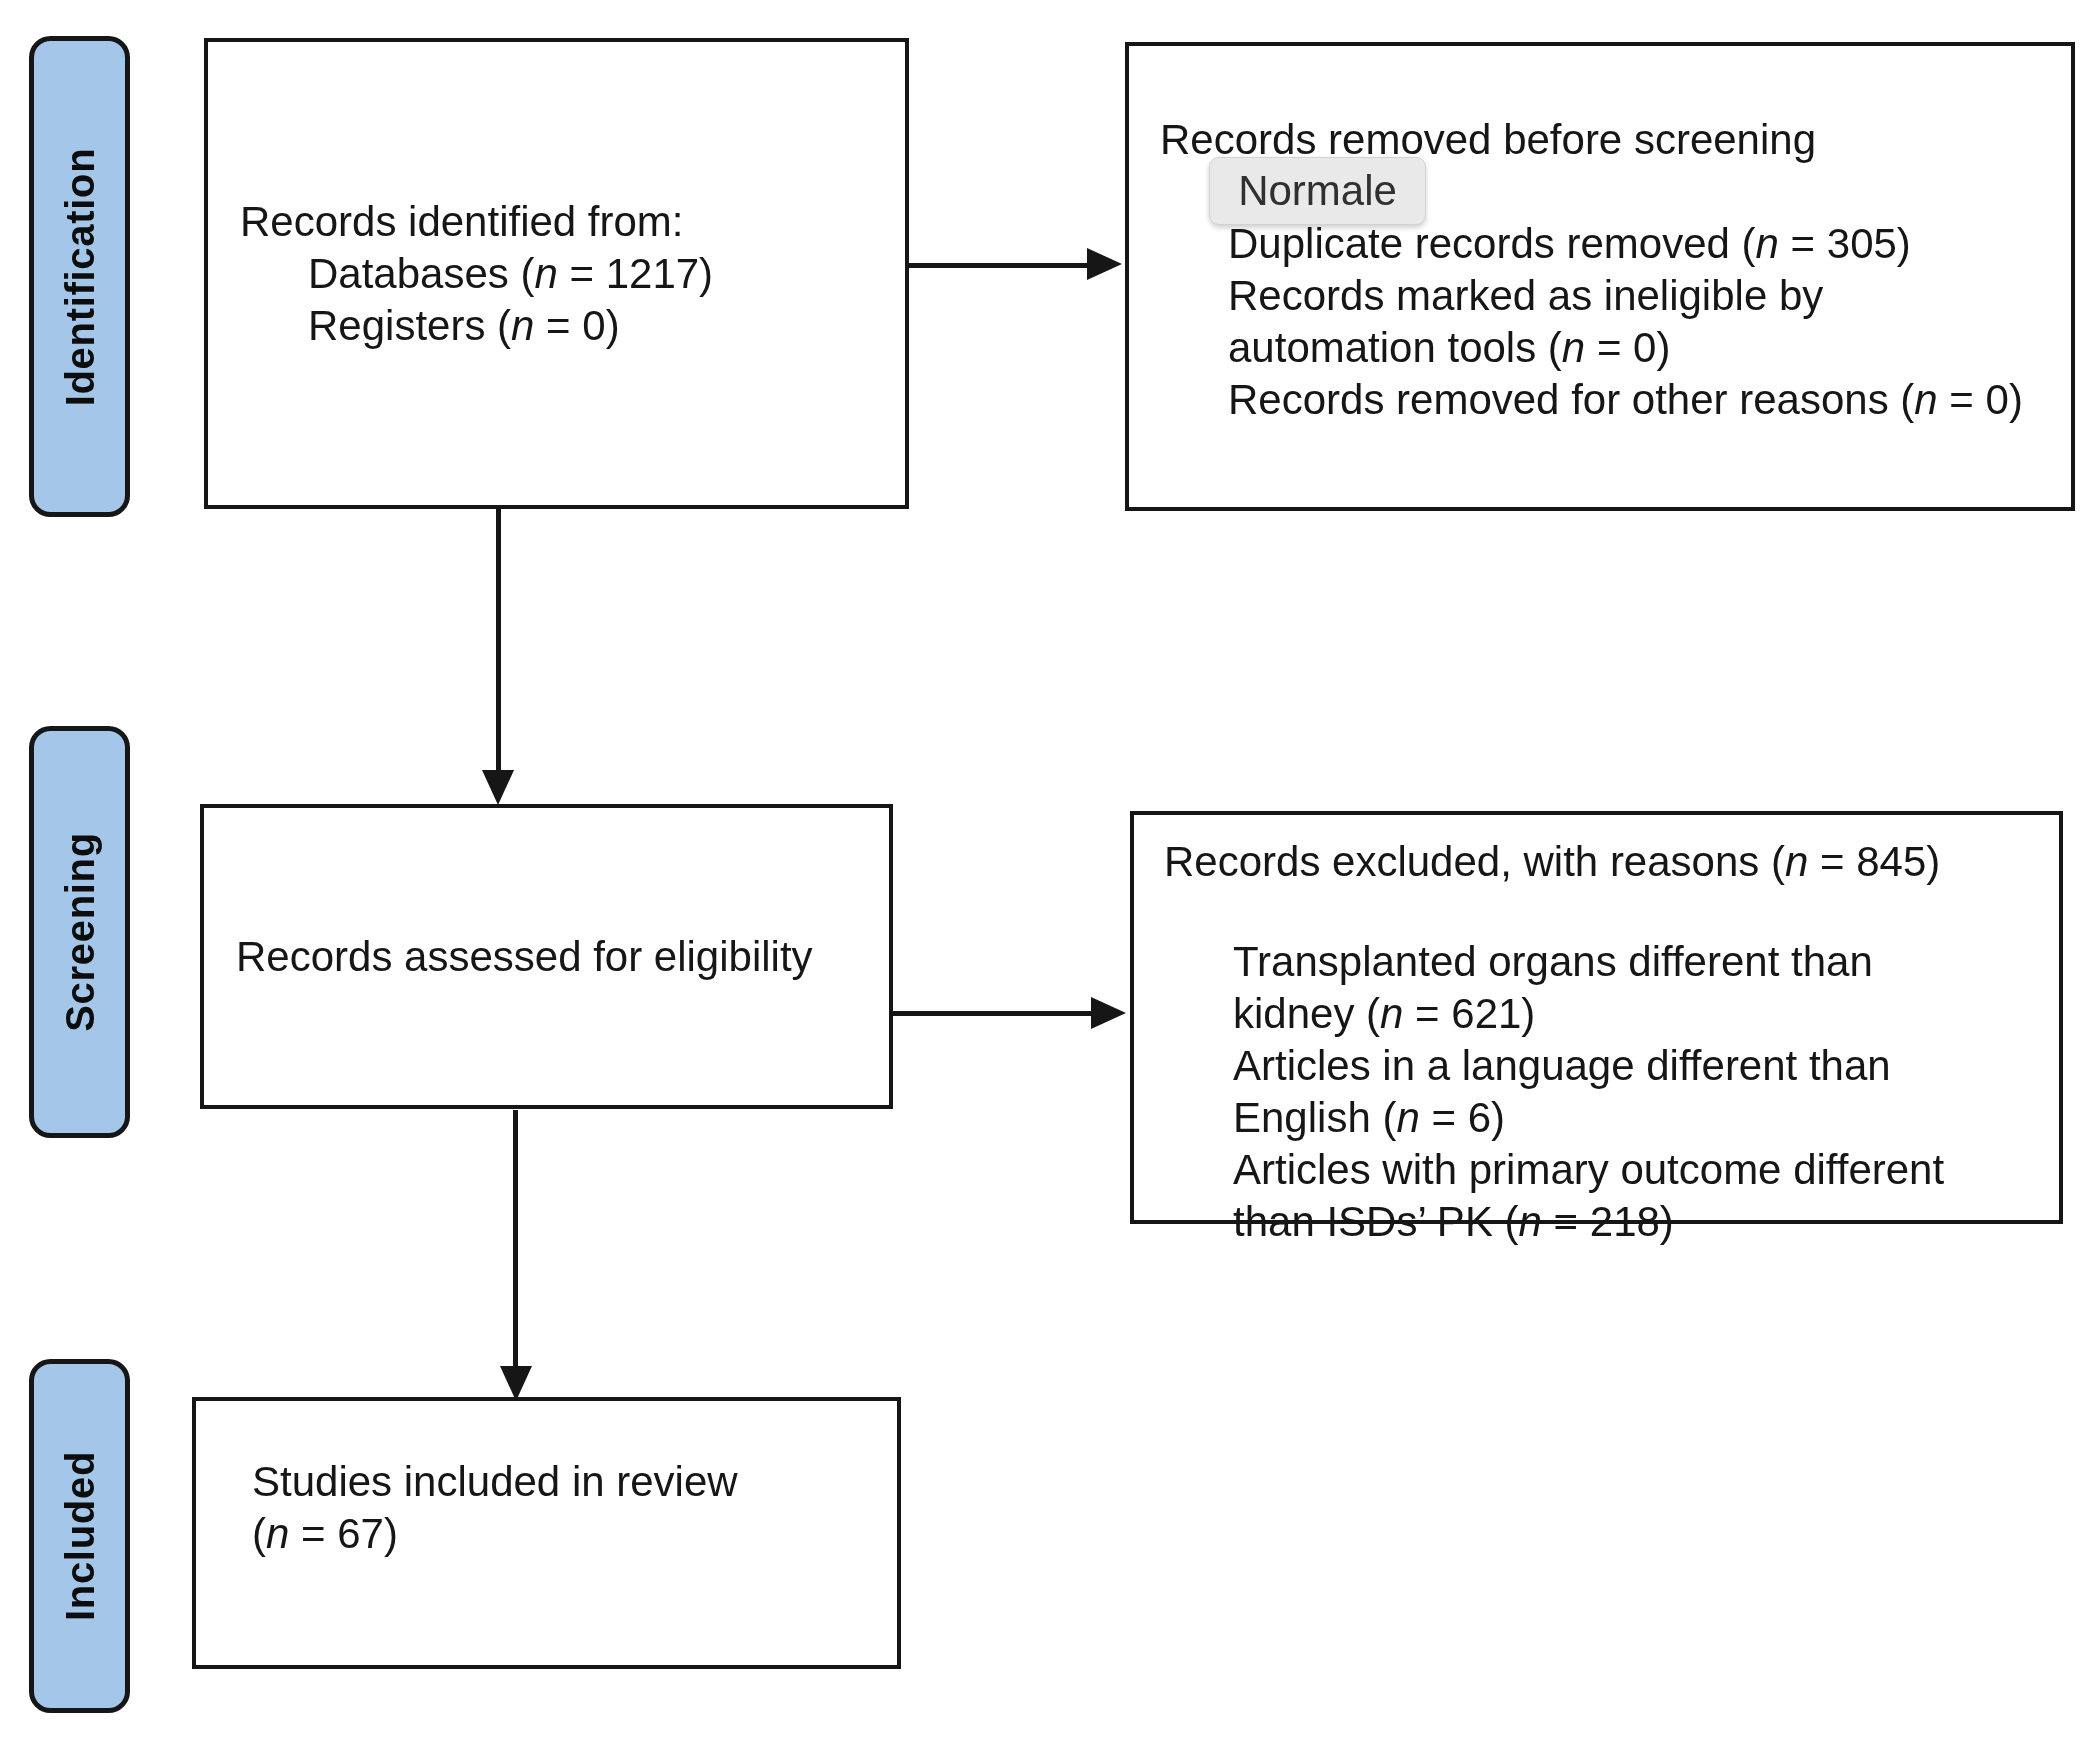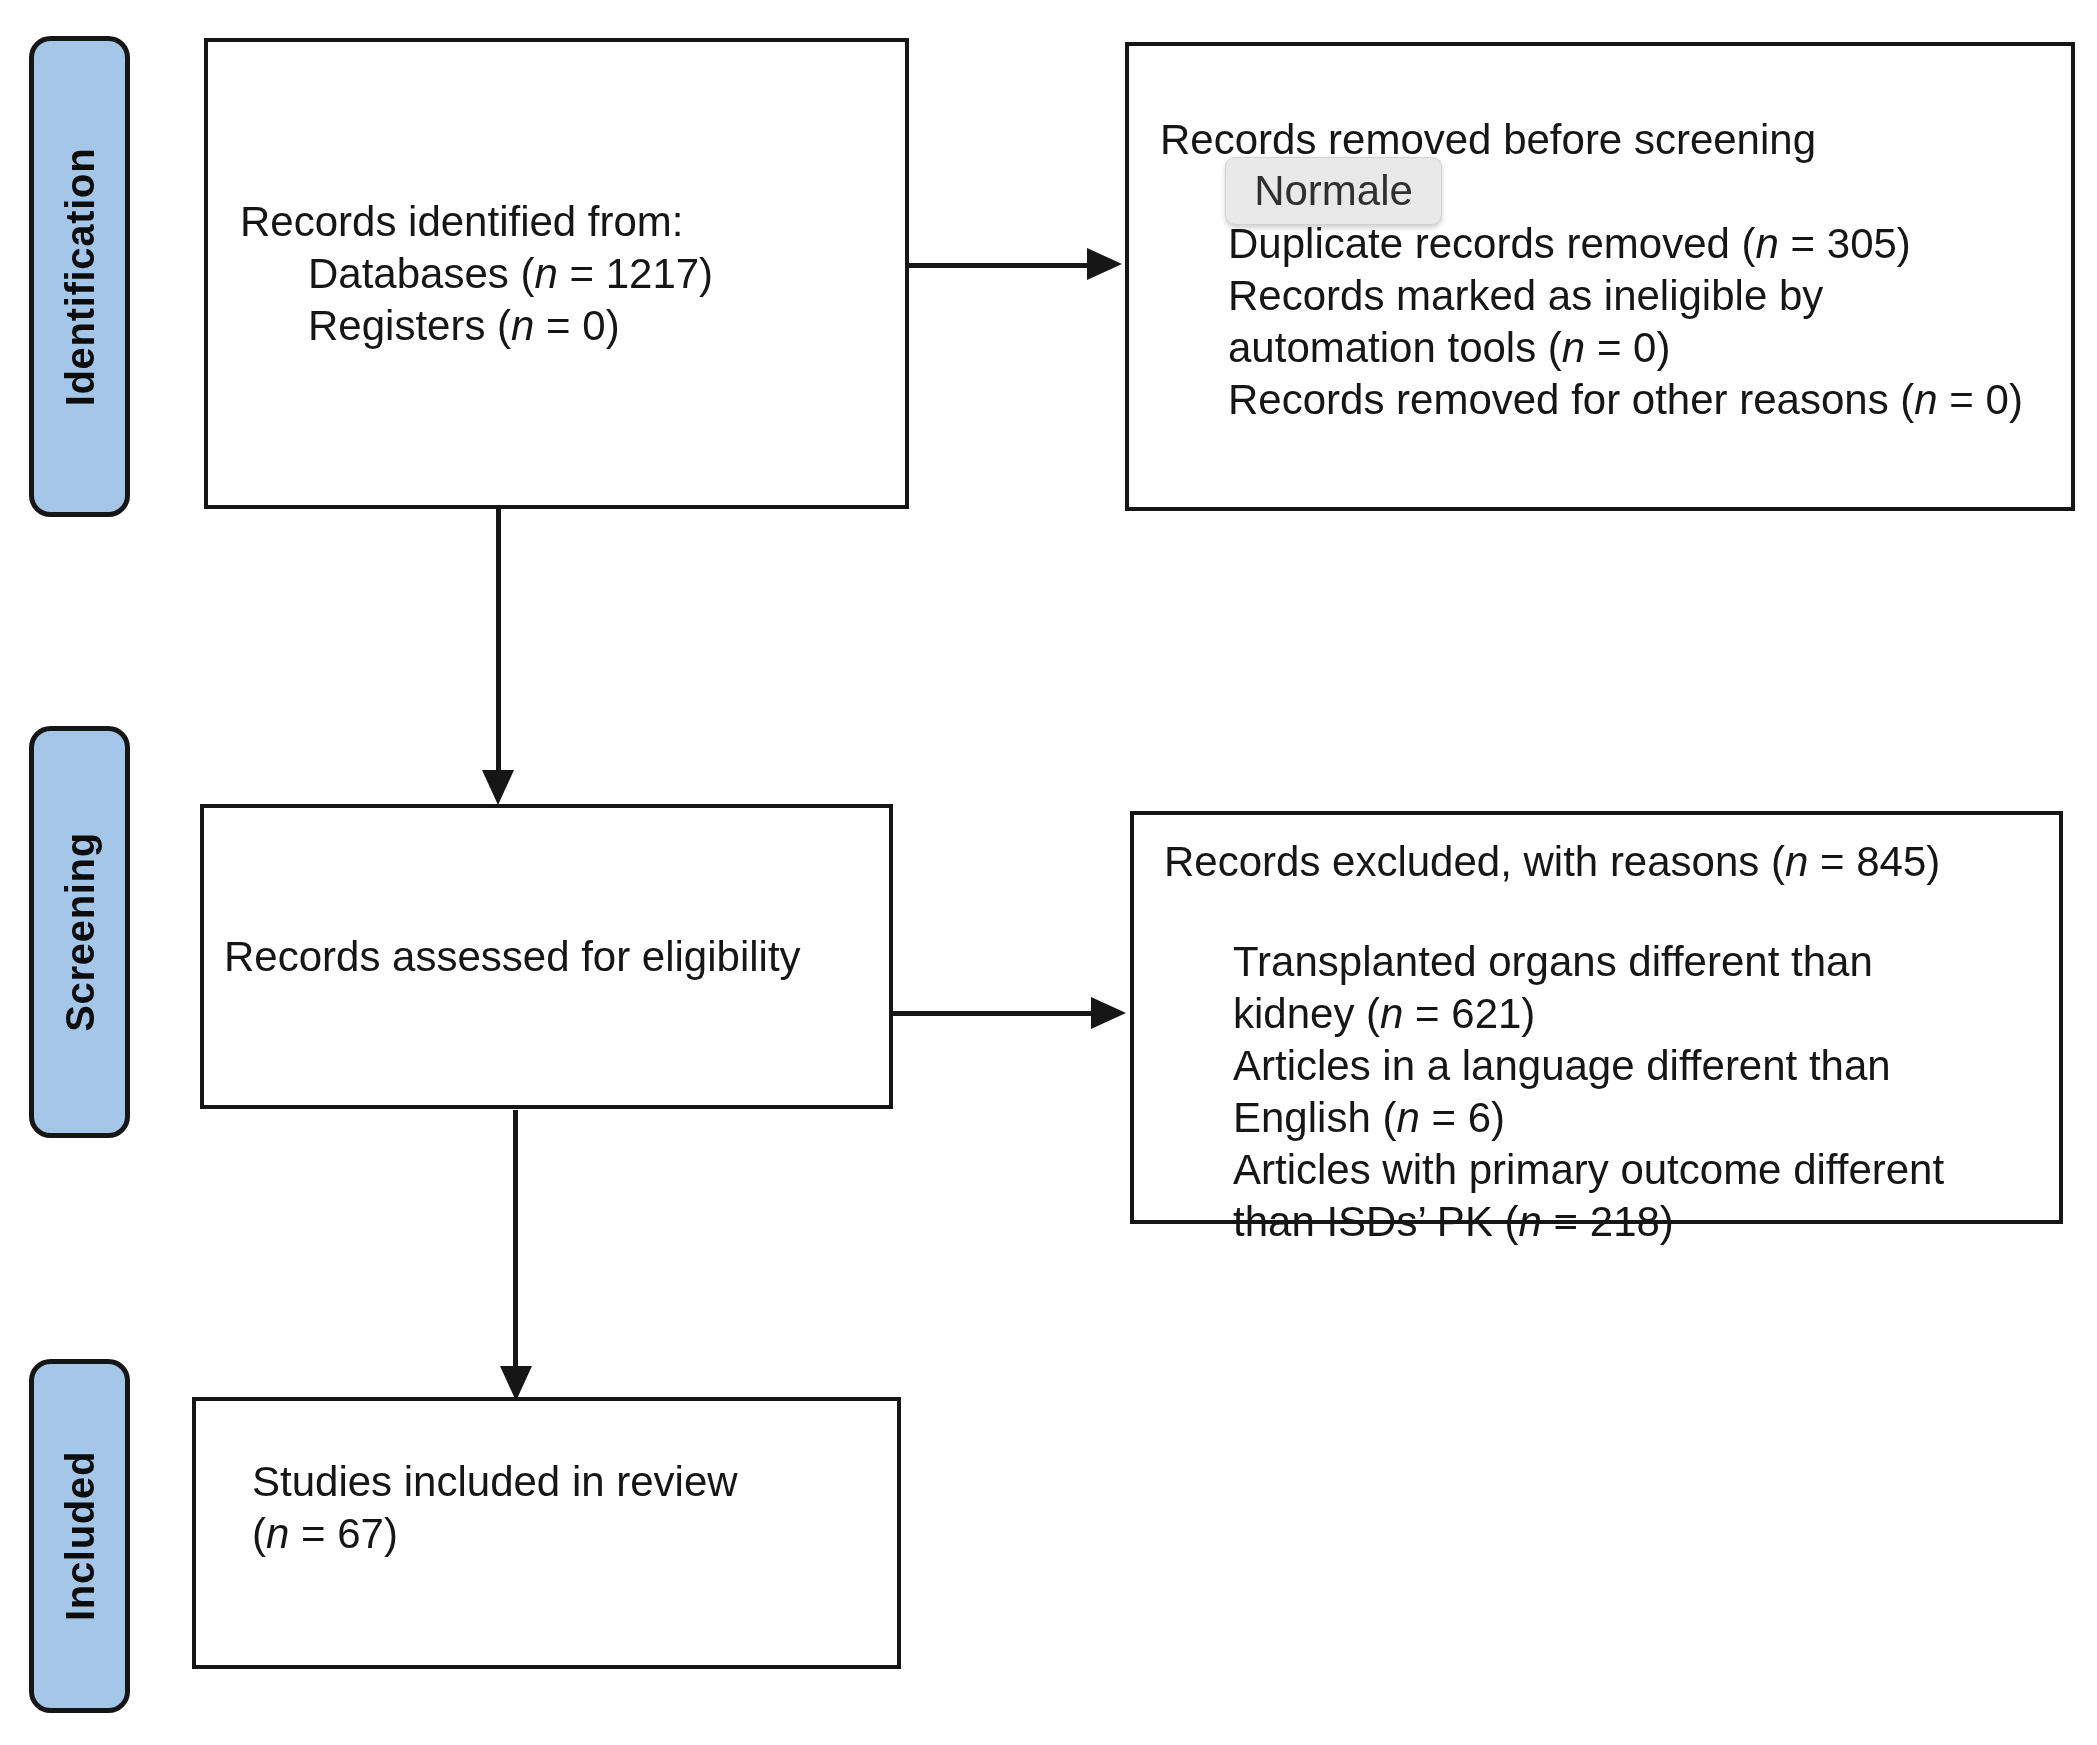--- a/index.html
+++ b/index.html
@@ -76,21 +76,20 @@
   .tooltip{
     position:absolute;
     display:flex;align-items:center;justify-content:center;
     background:var(--tooltip-bg);
     color:var(--tooltip-text);
     border:0.7px solid #d2d2d2;
     border-radius:10px;
     box-shadow:0 2.2px 5.8px rgba(0,0,0,0.18);
     font-size:42px;
     z-index:5;
-    margin-left:16px;
   }
   i{font-style:italic;}
 </style>
 </head>
 <body>
 
 <div class="canvas">
 
   <div class="stage" style="top:36px;height:481px;">
     <span class="rot">Identification</span>
@@ -118,21 +117,21 @@
       </div>
       <div class="abs" style="left:99px;top:172px;width:803px;">
         <span class="line">Duplicate records removed (<i>n</i> = 305)</span>
         <span class="line">Records marked as ineligible by automation tools (<i>n</i> = 0)</span>
         <span class="line">Records removed for other reasons (<i>n</i> = 0)</span>
       </div>
     </div>
   </div>
 
   <div class="fbox" style="left:200px;top:804px;width:693px;height:305px;">
-    <div class="inner vcenter" style="padding-left:20px;">
+    <div class="inner vcenter" style="padding-left:32px;">
       <span class="line">Records assessed for eligibility</span>
     </div>
   </div>
 
   <div class="fbox" style="left:1130px;top:811px;width:933px;height:413px;">
     <div class="inner">
       <span class="abs line" style="left:30px;top:21px;">Records excluded, with reasons (<i>n</i> = 845)</span>
       <div class="abs" style="left:99px;top:121px;width:763px;">
         <span class="line">Transplanted organs different than kidney (<i>n</i> = 621)</span>
         <span class="line">Articles in a language different than English (<i>n</i> = 6)</span>

